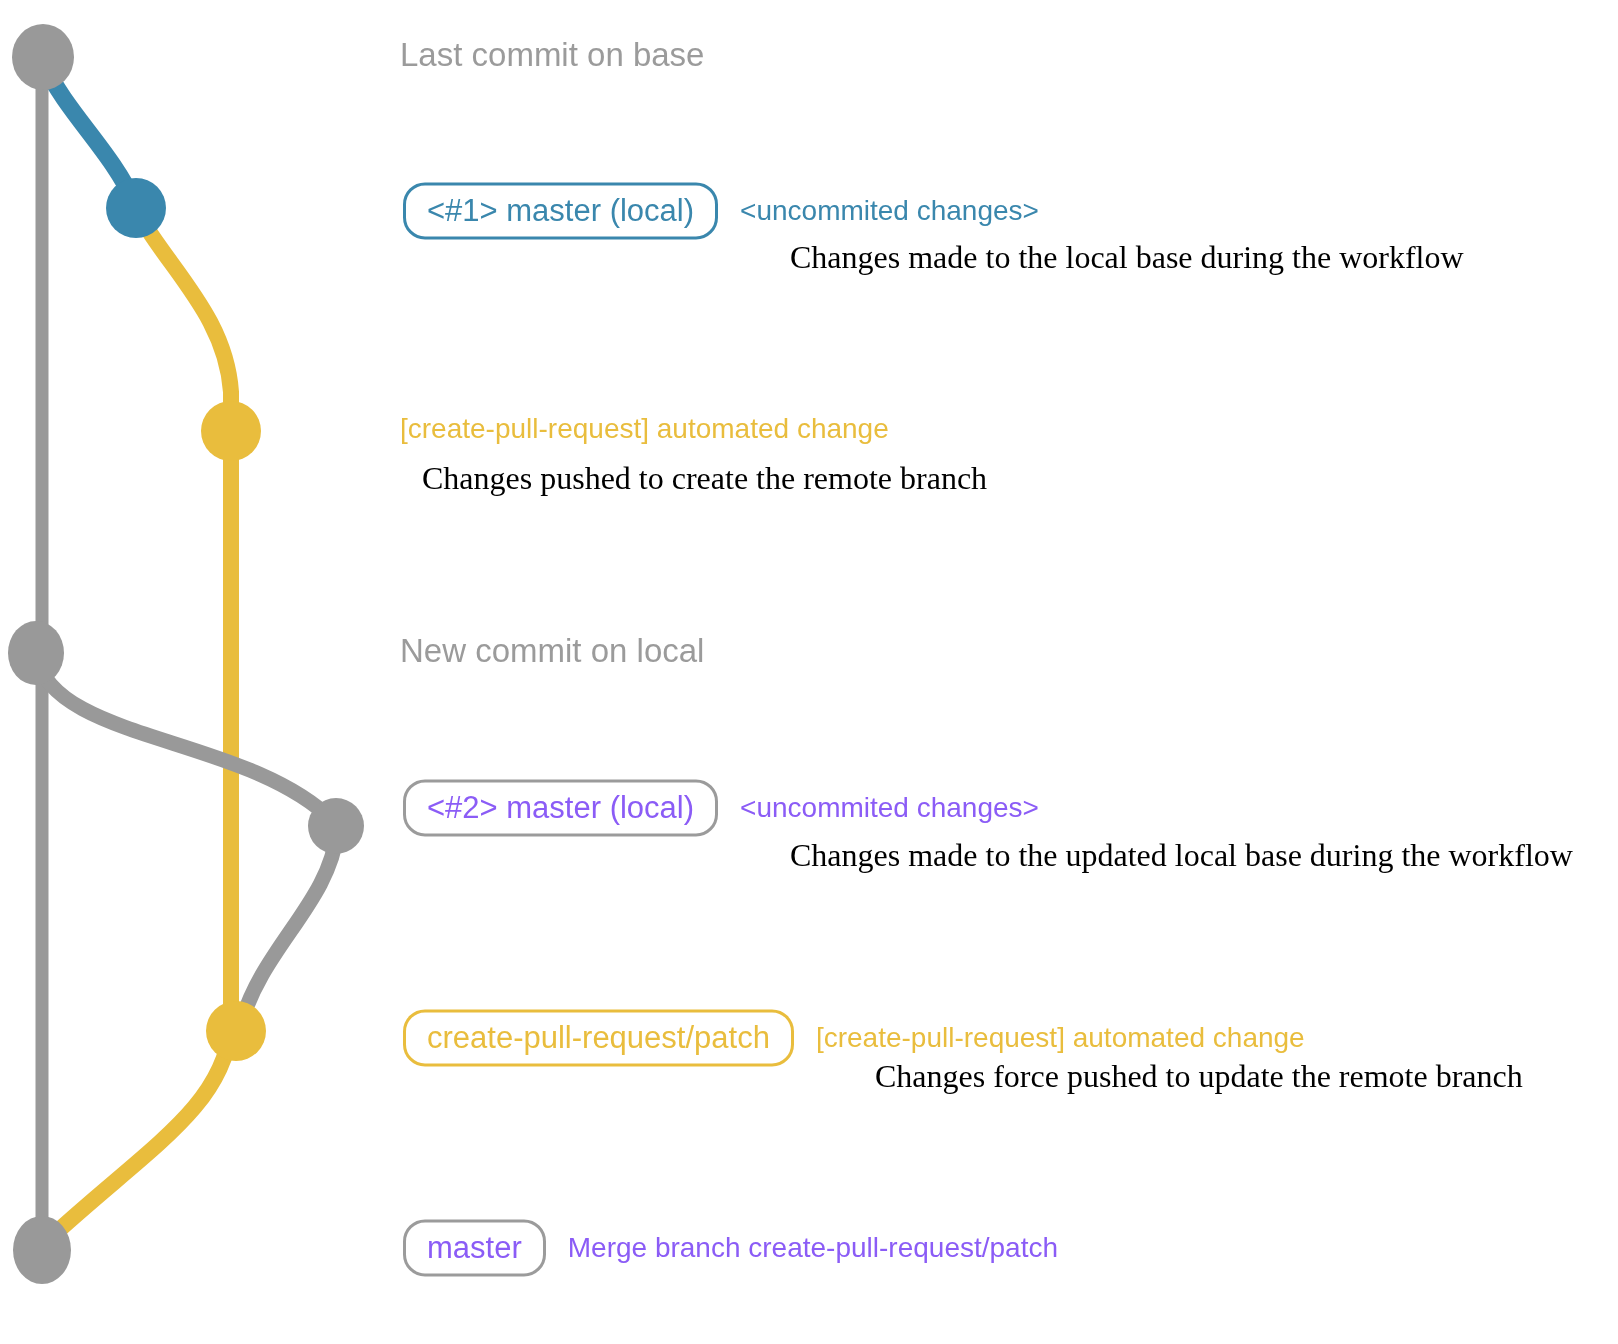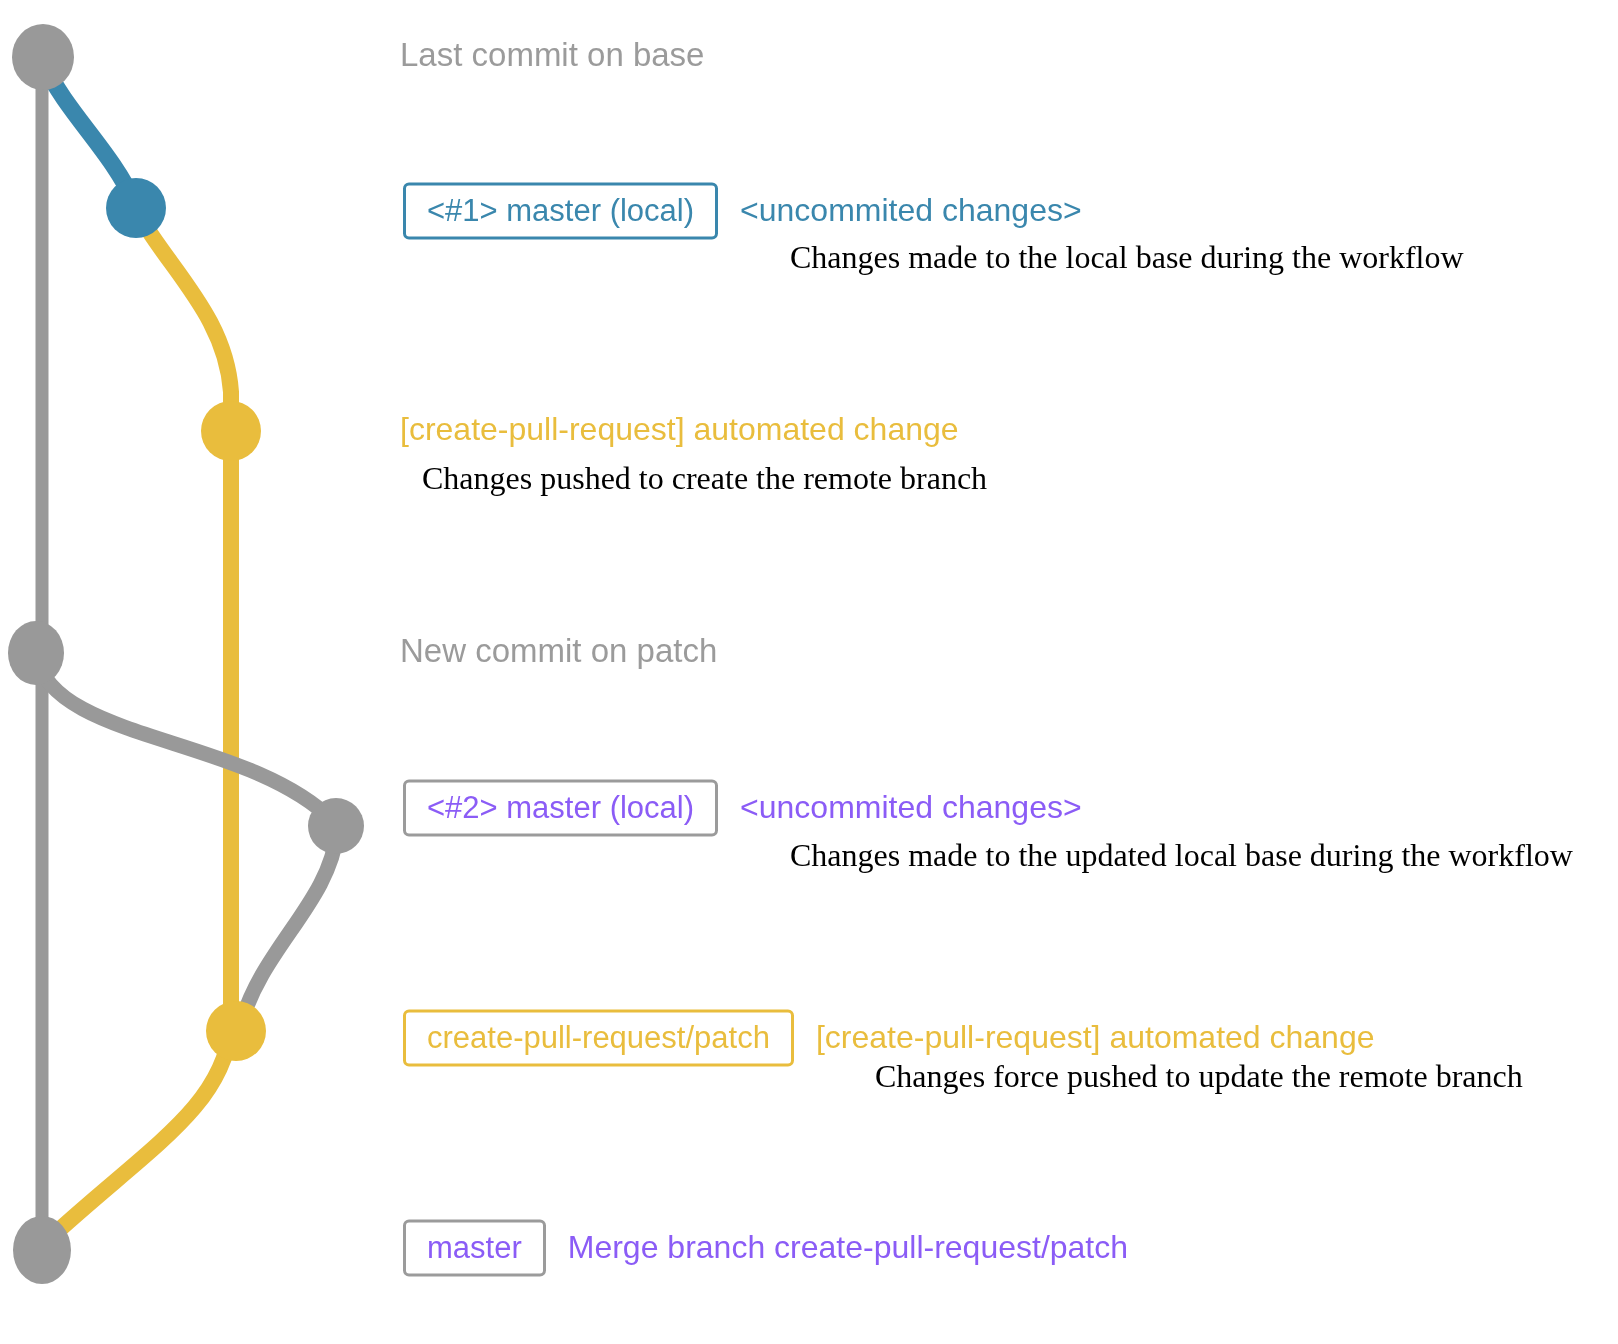--- a/index.html
+++ b/index.html
@@ -17,26 +17,26 @@
     display: flex;
     align-items: center;
     gap: 22px;
     transform: translateY(-50%);
     white-space: nowrap;
   }
   .plainlabel { font-size: 33px; color: #9b9b9b; }
   .badge {
     display: inline-block;
     border: 3px solid;
-    border-radius: 6px;
+    border-radius: 22px;
     padding: 7px 21px;
     font-size: 31px;
     line-height: 1.2;
   }
-  .title { font-size: 32px; }
+  .title { font-size: 28px; }
   .c-blue   { color: #3a87ad; border-color: #3a87ad; }
   .c-gray   { color: #8b5cf6; border-color: #9b9b9b; }
   .c-yellow { color: #e9bd3d; border-color: #e9bd3d; }
   .desc {
     position: absolute;
     transform: translateY(-50%);
     font-family: "Liberation Serif", serif;
     font-size: 32px;
     color: #000000;
     white-space: nowrap;
@@ -77,21 +77,21 @@
     <span class="title c-blue">&lt;uncommited changes&gt;</span>
   </div>
   <div class="desc" style="left:790px; top:257px">Changes made to the local base during the workflow</div>
 
   <div class="row" style="left:400px; top:429px">
     <span class="title c-yellow">[create-pull-request] automated change</span>
   </div>
   <div class="desc" style="left:422px; top:478px">Changes pushed to create the remote branch</div>
 
   <div class="row" style="left:400px; top:651px">
-    <span class="plainlabel">New commit on patch</span>
+    <span class="plainlabel">New commit on local</span>
   </div>
 
   <div class="row" style="left:403px; top:808px">
     <span class="badge c-gray">&lt;#2&gt; master (local)</span>
     <span class="title c-gray">&lt;uncommited changes&gt;</span>
   </div>
   <div class="desc" style="left:790px; top:855px">Changes made to the updated local base during the workflow</div>
 
   <div class="row" style="left:403px; top:1038px">
     <span class="badge c-yellow">create-pull-request/patch</span>

